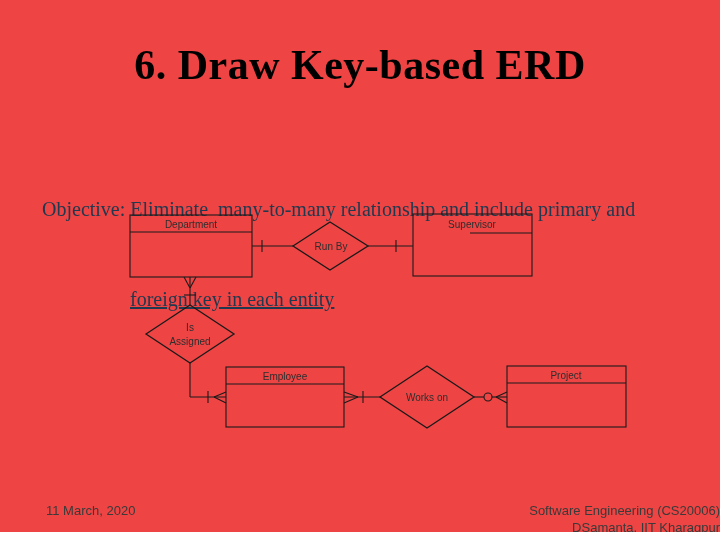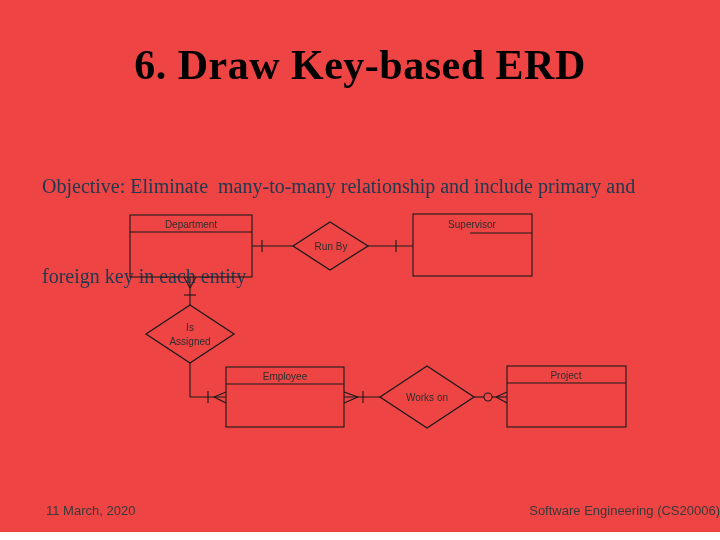--- a/index.html
+++ b/index.html
@@ -15,27 +15,27 @@
     top:40px;left:0;right:0;
     text-align:center;
     font-size:42px;
     font-weight:bold;
     color:#000000;
     line-height:1.2;
     letter-spacing:0.5px;
   }
   .objective{
     position:absolute;
-    top:111px;left:42px;right:20px;
+    top:134px;left:42px;right:20px;
     font-size:20px;
     color:#20394f;
     line-height:30px;
     white-space:pre;
   }
-  .objective .line2{}
+  .objective .line2{margin-left:88px;text-decoration:underline;}
   .diagram-svg{
     position:absolute;
     top:0;left:0;
     width:720px;height:540px;
   }
   .diagram-svg text{
     font-family:"Liberation Sans",sans-serif;
     font-size:10px;
     fill:#2e2e2e;
   }
@@ -149,15 +149,16 @@
       <line x1="492" y1="397" x2="507" y2="397"></line>
       <line x1="496" y1="397" x2="507" y2="392"></line>
       <line x1="496" y1="397" x2="507" y2="403"></line>
     </g>
   </svg>
 
   <div class="footer-date">11 March, 2020</div>
 
   <div class="footer-center">
     <div>Software Engineering (CS20006)</div>
+    <div>DSamanta, IIT Kharagpur</div>
   </div>
 
 </div>
 
 </body></html>

